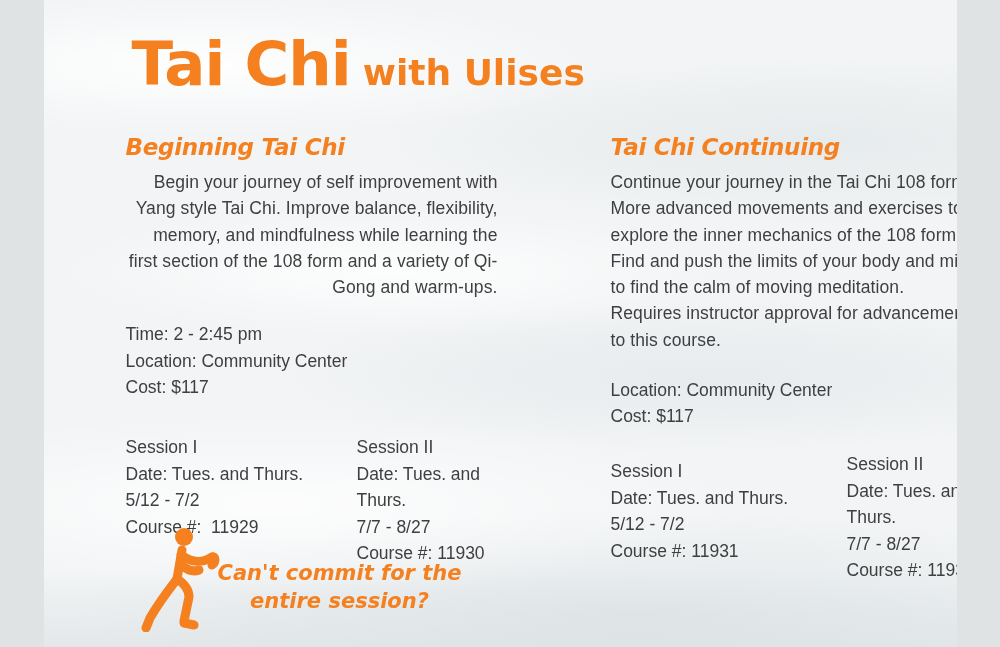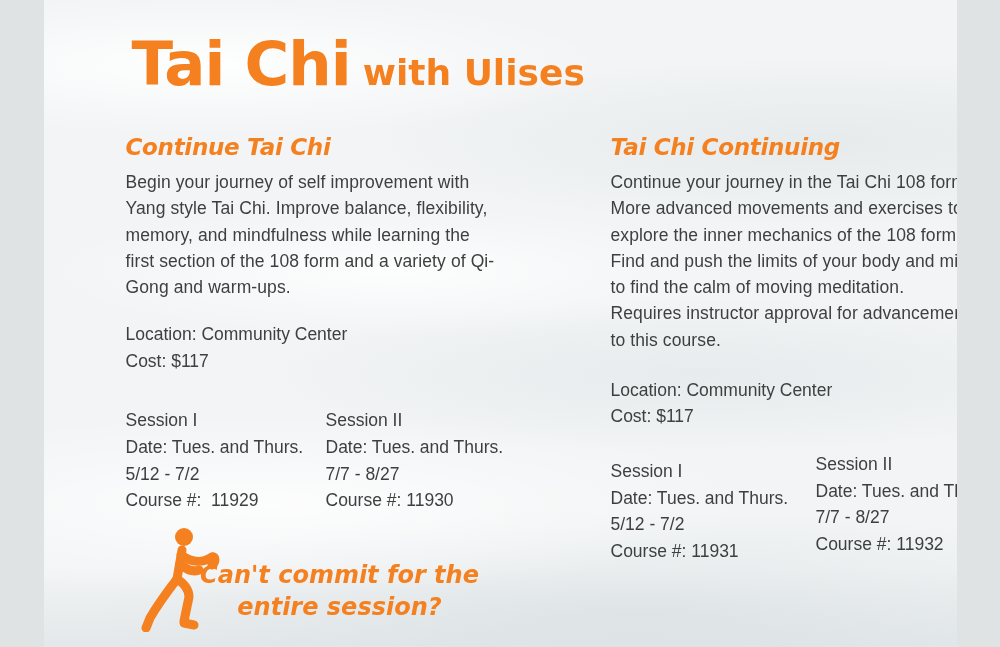--- a/index.html
+++ b/index.html
@@ -55,44 +55,45 @@
     letter-spacing: -0.3px;
     color: #f5801f;
     margin-bottom: 9px;
   }
   .desc {
     font-size: 17.5px;
     line-height: 1.5;
     letter-spacing: 0.1px;
     color: #3e3f40;
   }
-  .col-left .desc { width: 372px; }
+  .col-left .desc { width: 372px; text-align: right; }
   .col-right .desc { width: 368px; }
   .meta { margin-top: 21px; font-size: 17.5px; line-height: 1.52; }
   .col-right .meta { margin-top: 24px; }
   .sessions {
     display: grid;
     margin-top: 33px;
     font-size: 17.5px;
     line-height: 1.52;
+    gap: 31px;
   }
   .col-left .sessions  { grid-template-columns: 200px auto; }
   .col-right .sessions { grid-template-columns: 205px auto; margin-top: 28px; }
   .col-right .session:nth-child(2) { margin-top: -7px; }
   .session div { white-space: pre-wrap; }
   .dropin {
     position: absolute;
     left: 150px;
     top: 560px;
     width: 292px;
     text-align: center;
     font-family: "DejaVu Sans", sans-serif;
     font-style: italic;
     font-weight: 800;
-    font-size: 24px;
+    font-size: 21px;
     line-height: 1.32;
     color: #f5801f;
   }
   .figure-icon {
     position: absolute;
     left: 96px;
     top: 526px;
     width: 88px;
     height: 106px;
   }
@@ -101,23 +102,24 @@
 <body>
 
 <div class="flyer">
 
   <div class="header">
     <span class="title">Tai Chi</span>
     <span class="subtitle">with Ulises</span>
   </div>
 
   <div class="col col-left">
-    <div class="section-heading">Continue Tai Chi</div>
+    <div class="section-heading">Beginning Tai Chi</div>
     <div class="desc">Begin your journey of self improvement with Yang style Tai Chi. Improve balance, flexibility, memory, and mindfulness while learning the first section of the 108 form and a variety of Qi-Gong and warm-ups.</div>
     <div class="meta">
+      <div>Time: 2 - 2:45 pm</div>
       <div>Location: Community Center</div>
       <div>Cost: $117</div>
     </div>
     <div class="sessions">
       <div class="session">
         <div>Session I</div>
         <div>Date: Tues. and Thurs.</div>
         <div>5/12 - 7/2</div>
         <div>Course #:  11929</div>
       </div>

